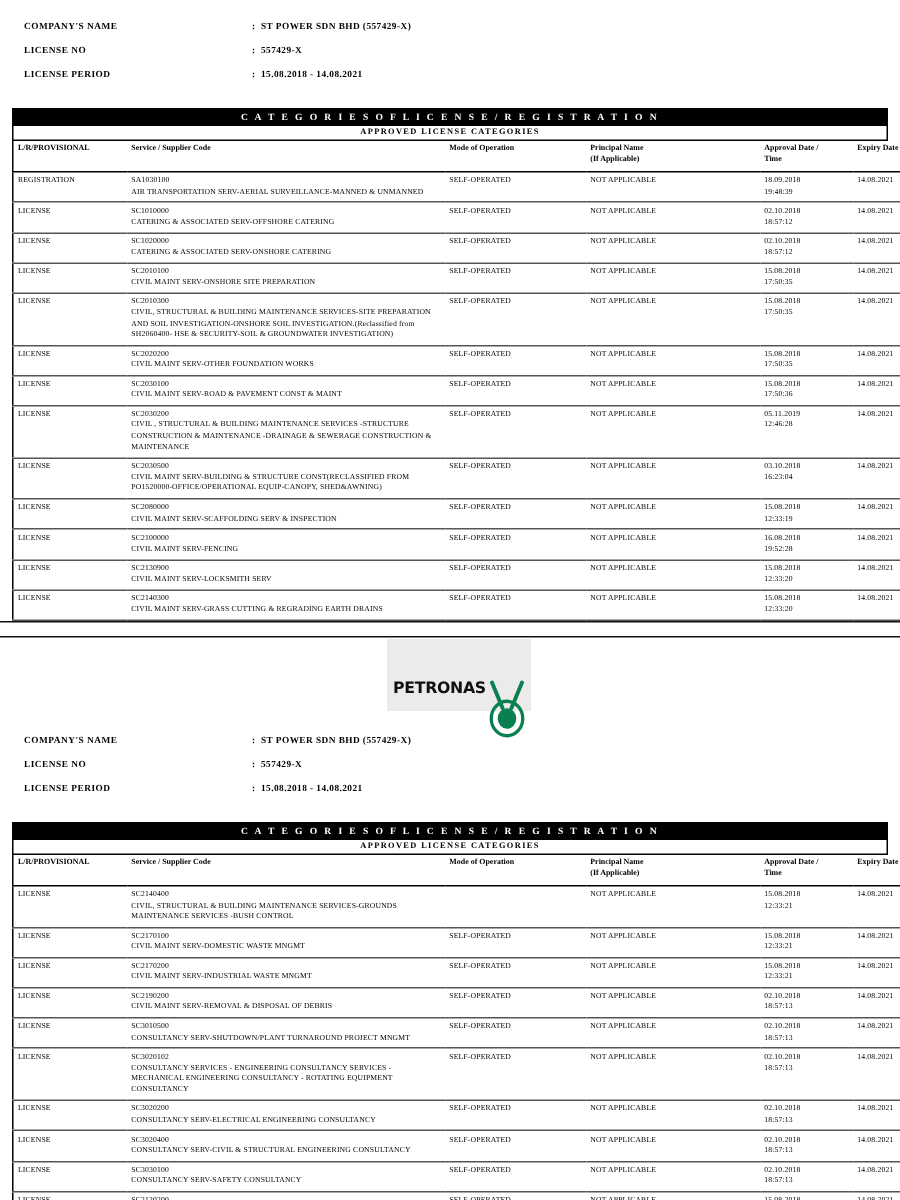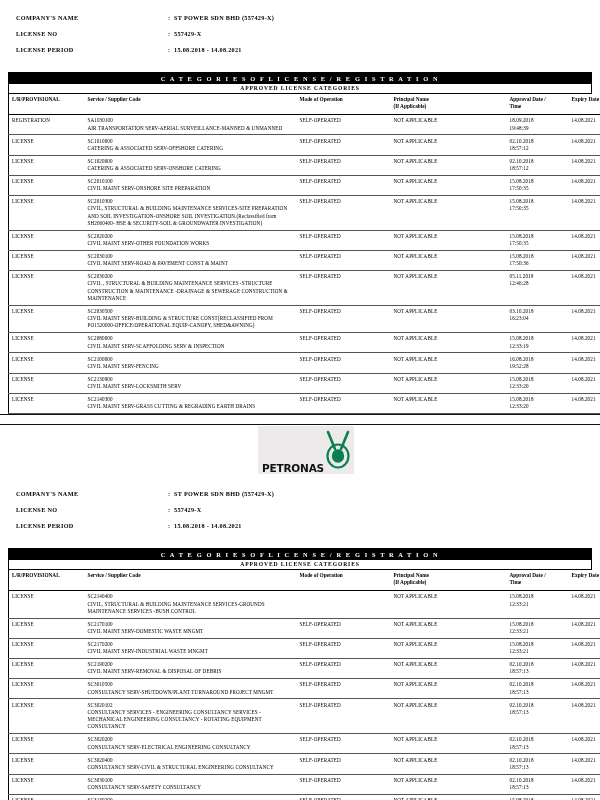--- a/index.html
+++ b/index.html
@@ -39,23 +39,24 @@
     border-top: 1.6px solid #111;
     margin: 0 -8px;
   }
   .logo-box {
     position: absolute;
     left: 258px; top: 1px;
     width: 96px; height: 48px;
     background: #eceaea;
   }
   .logo-inner {
-    display: flex; align-items: flex-end;
+    display: flex; align-items: flex-start;
     height: 100%;
     padding-left: 4px;
+    margin-top: 27px;
   }
   .logo-word {
     font-family: "DejaVu Sans", sans-serif;
     font-weight: bold;
     font-size: 10.5px;
     letter-spacing: -0.2px;
     color: #111;
   }
   .logo-mark { margin-left: 1px; }
 

